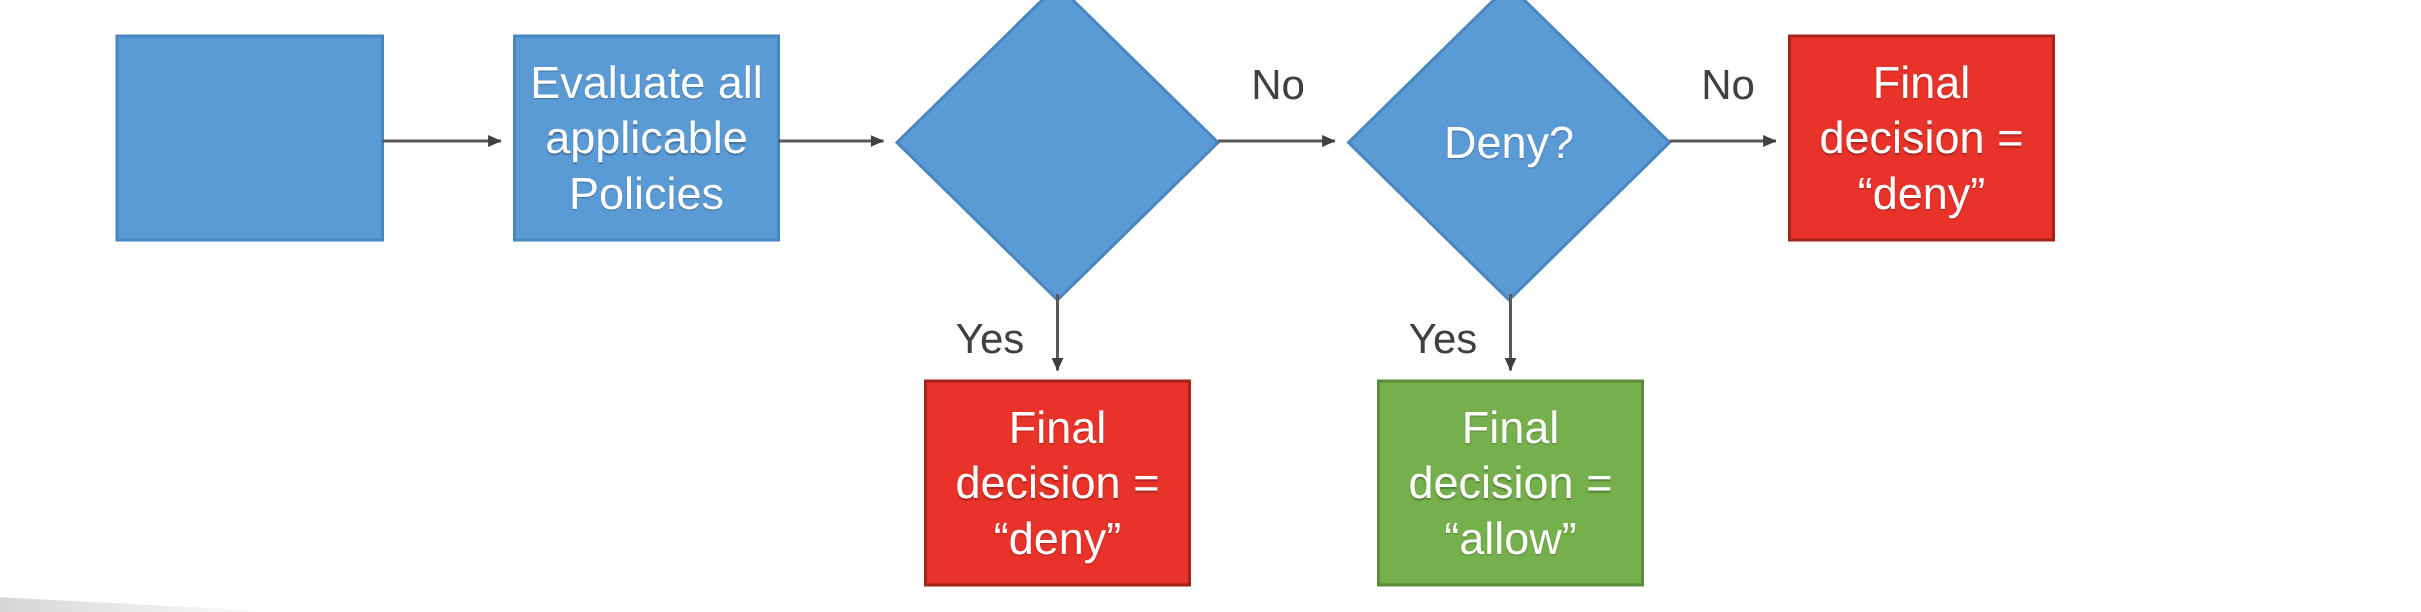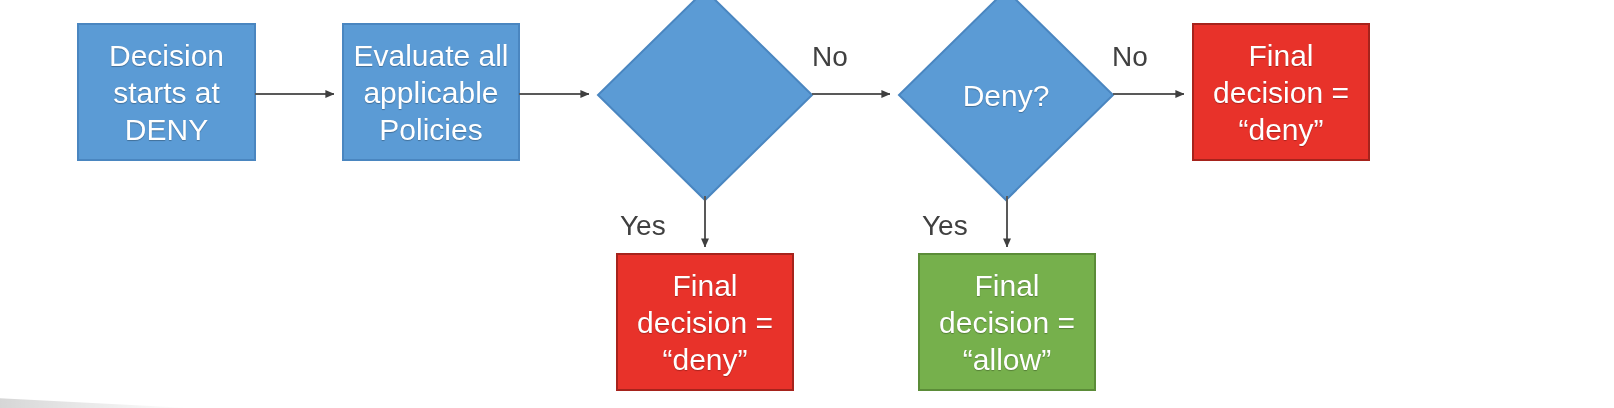--- a/index.html
+++ b/index.html
@@ -36,21 +36,21 @@
     text-align: center;
     white-space: pre-line;
     pointer-events: none;
     text-shadow: 0 1px 1px rgba(0,0,0,0.28);
   }
   .edge-label {
     position: absolute;
     color: #404040;
     font-size: 28px;
     line-height: 30px;
-    text-align: left;
+    text-align: center;
     white-space: nowrap;
   }
   .slide-wedge {
     position: absolute;
     left: 0;
     bottom: 0;
     width: 190px;
     height: 14px;
     background: linear-gradient(to right, rgba(0,0,0,0.16), rgba(0,0,0,0.0));
     clip-path: polygon(0 30%, 100% 100%, 0 100%);
@@ -88,23 +88,20 @@
 
     <line x1="812" y1="94" x2="890" y2="94" stroke="#595959" stroke-width="2" marker-end="url(#arrowhead)"></line>
 
     <line x1="1113" y1="94" x2="1184" y2="94" stroke="#595959" stroke-width="2" marker-end="url(#arrowhead)"></line>
 
     <line x1="705" y1="196" x2="705" y2="247" stroke="#595959" stroke-width="2" marker-end="url(#arrowhead)"></line>
 
     <line x1="1007" y1="196" x2="1007" y2="247" stroke="#595959" stroke-width="2" marker-end="url(#arrowhead)"></line>
   </svg>
 
-  <div class="node-label" style="left:78px; top:24px; width:177px; height:136px;">Decision
-starts at
-DENY</div>
 
   <div class="node-label" style="left:343px; top:24px; width:176px; height:136px;">Evaluate all
 applicable
 Policies</div>
 
 
   <div class="node-label" style="left:899px; top:40px; width:214px; height:110px;">Deny?</div>
 
   <div class="node-label" style="left:1193px; top:24px; width:176px; height:136px;">Final
 decision =

